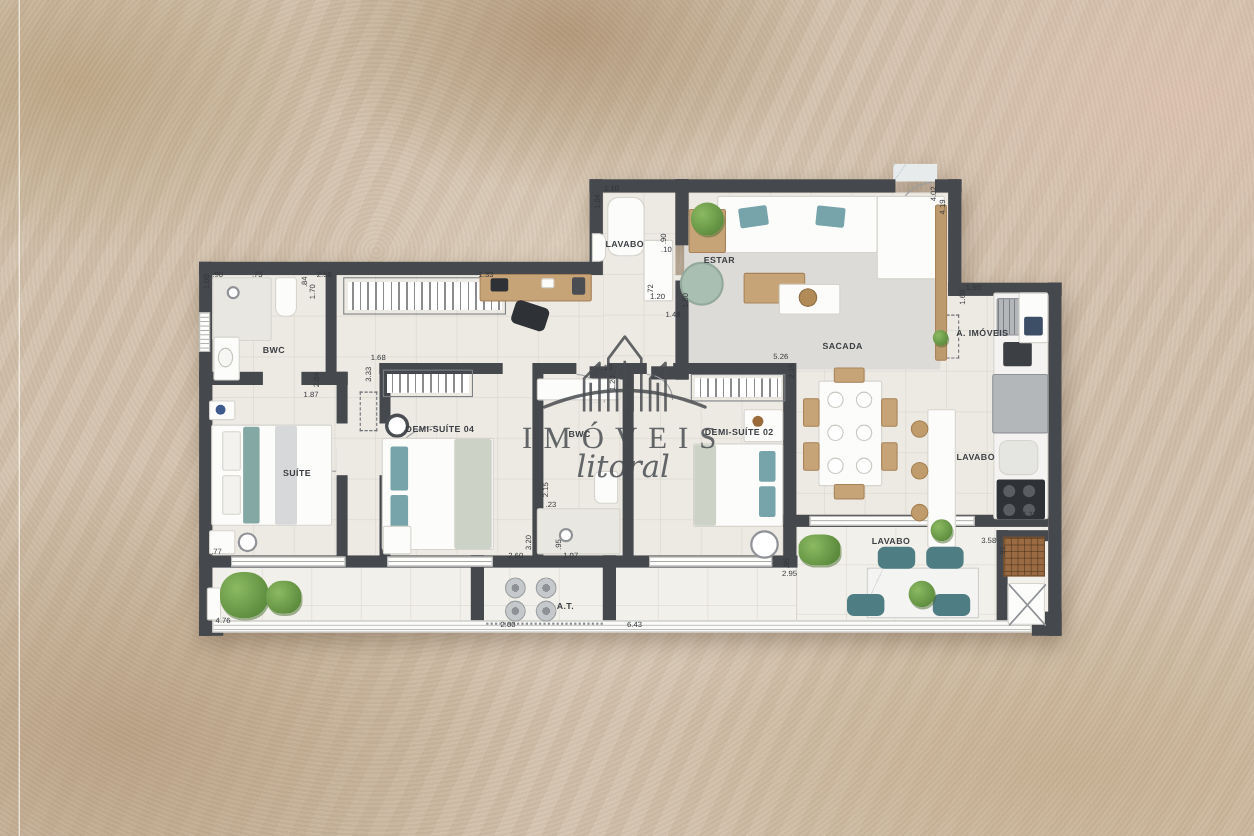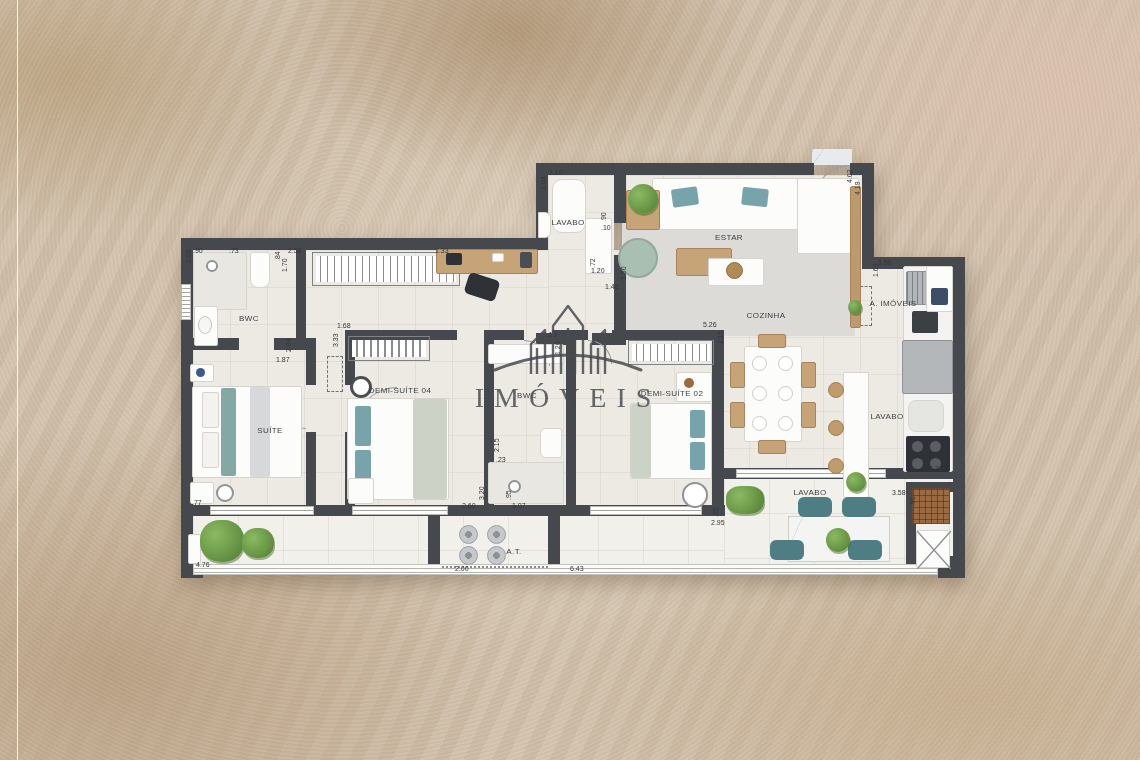--- a/index.html
+++ b/index.html
@@ -42,21 +42,21 @@
   .furn{position:absolute;background:#fcfcfb;border:1px solid #d6d4cd;box-sizing:border-box;border-radius:2px}
   .wood{position:absolute;background:#c7a478;border:1px solid #a8835a;box-sizing:border-box;border-radius:2px}
   .dark{position:absolute;background:#2e3135;border-radius:2px}
   .appliance{position:absolute;background:#b4b7ba;border:1px solid #8f9296;box-sizing:border-box;border-radius:2px}
   .teal{position:absolute;background:#76a4aa;border-radius:2px}
   .sage{position:absolute;background:#ccd2c6;border-radius:2px}
   .plant{position:absolute;border-radius:50%;background:radial-gradient(circle at 35% 35%, #8cba62, #5d8c3e 75%);box-shadow:1px 2px 0 rgba(70,105,45,.5)}
   .stool{position:absolute;border-radius:50%;background:#c09b6b;border:1px solid #a37f50;box-sizing:border-box}
   .fan{position:absolute;border-radius:50%;border:1px solid #9a9da0;box-sizing:border-box;background:radial-gradient(circle,#8e9296 0 28%,#c6c9cb 30%)}
   .circle{position:absolute;border-radius:50%;box-sizing:border-box}
-  .room-label{position:absolute;font-size:8px;font-weight:400;color:#3c4044;letter-spacing:.4px;white-space:nowrap;transform:translate(-50%,-50%)}
+  .room-label{position:absolute;font-size:8px;font-weight:700;color:#3c4044;letter-spacing:.4px;white-space:nowrap;transform:translate(-50%,-50%)}
   .meas{position:absolute;font-size:7px;color:#33363a;white-space:nowrap;line-height:1}
   .meas.v{transform:rotate(-90deg);transform-origin:left top}
   #watermark{position:absolute;left:428px;top:300px;width:280px;text-align:center;color:rgba(72,75,79,.84);z-index:50;pointer-events:none}
   #wm-premier{font-family:"Liberation Serif",serif;font-size:47px;letter-spacing:3px;line-height:1;margin-top:-14px}
   #wm-imoveis{font-family:"Liberation Serif",serif;font-size:28px;letter-spacing:10px;line-height:1.15}
   #wm-litoral{font-family:"DejaVu Serif",serif;font-style:italic;font-size:28px;line-height:1;margin:-4px 0 0 96px;text-align:left}
   .grillbox{position:absolute;background:#9a6b42;border:1px solid #6e4a2c;box-sizing:border-box;
     background-image:linear-gradient(rgba(60,40,20,.5) 1px,transparent 1px),linear-gradient(90deg,rgba(60,40,20,.5) 1px,transparent 1px);background-size:6px 6px}
   .marble{position:absolute;background:#e7ebec;background-image:linear-gradient(125deg,rgba(160,190,200,.5) 0 2px,transparent 2px 9px,rgba(160,190,200,.35) 9px 10px,transparent 10px 18px)}
   .mtable{position:absolute;background:#f4f4f2;border:1px solid #cfcfca;box-sizing:border-box;
@@ -248,22 +248,22 @@
     <div class="fan" style="left:487px;top:546px;width:19px;height:19px"></div>
     <div class="dots" style="left:442px;top:566px;width:106px;height:0"></div>
 
     <div class="furn" style="left:188px;top:534px;width:13px;height:30px"></div>
     <div class="plant" style="left:200px;top:520px;width:44px;height:42px;border-radius:45%"></div>
     <div class="plant" style="left:242px;top:528px;width:32px;height:30px;border-radius:45%"></div>
 
     <div class="room-label" style="left:249px;top:318px">BWC</div>
     <div class="room-label" style="left:270px;top:430px">SUÍTE</div>
     <div class="room-label" style="left:568px;top:222px">LAVABO</div>
-    <div class="room-label" style="left:729px;top:237px">ESTAR</div>
-    <div class="room-label" style="left:766px;top:315px">COZINHA</div>
+    <div class="room-label" style="left:654px;top:237px">ESTAR</div>
+    <div class="room-label" style="left:766px;top:315px">SACADA</div>
     <div class="room-label" style="left:893px;top:303px">A. IMÓVEIS</div>
     <div class="room-label" style="left:887px;top:416px">LAVABO</div>
     <div class="room-label" style="left:400px;top:390px">DEMI-SUÍTE 04</div>
     <div class="room-label" style="left:527px;top:395px">BWC</div>
     <div class="room-label" style="left:672px;top:393px">DEMI-SUÍTE 02</div>
     <div class="room-label" style="left:810px;top:492px">LAVABO</div>
     <div class="room-label" style="left:514px;top:551px">A.T.</div>
 
     <div id="measurements">
         <span class="meas" style="left: 549px; top: 169px;">1.10</span>
@@ -317,14 +317,15 @@
         <path d="M60 74 V26 L75 6 L90 26 V74"></path>
         <path d="M68 74 V34 M75 74 V28 M82 74 V34"></path>
         <path d="M38 74 V44 L52 30 V74"></path>
         <path d="M44 74 V48"></path>
         <path d="M98 74 V44 L112 30 V74"></path>
         <path d="M105 74 V48"></path>
       </g>
       <path d="M2 70 Q 75 40 148 70" fill="none" stroke="rgba(72,75,79,.85)" stroke-width="3" stroke-linecap="round"></path>
     </svg>
     <div id="wm-imoveis">IMÓVEIS</div>
+    <div id="wm-litoral">litoral</div>
   </div>
 </div>
 
 </body></html>

